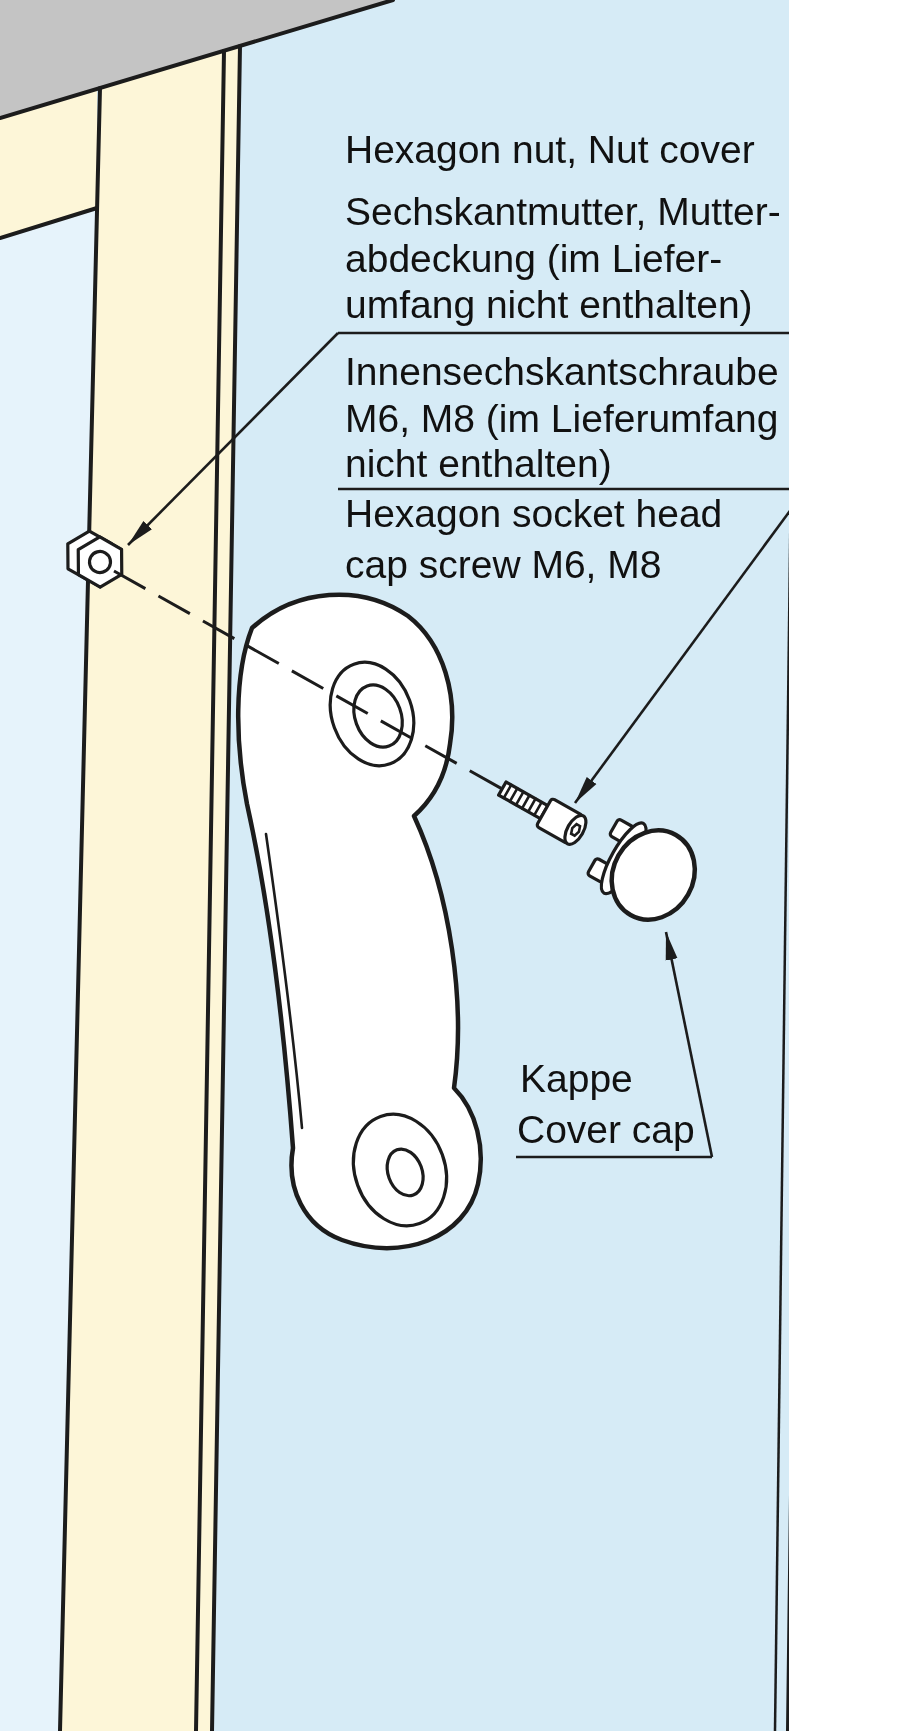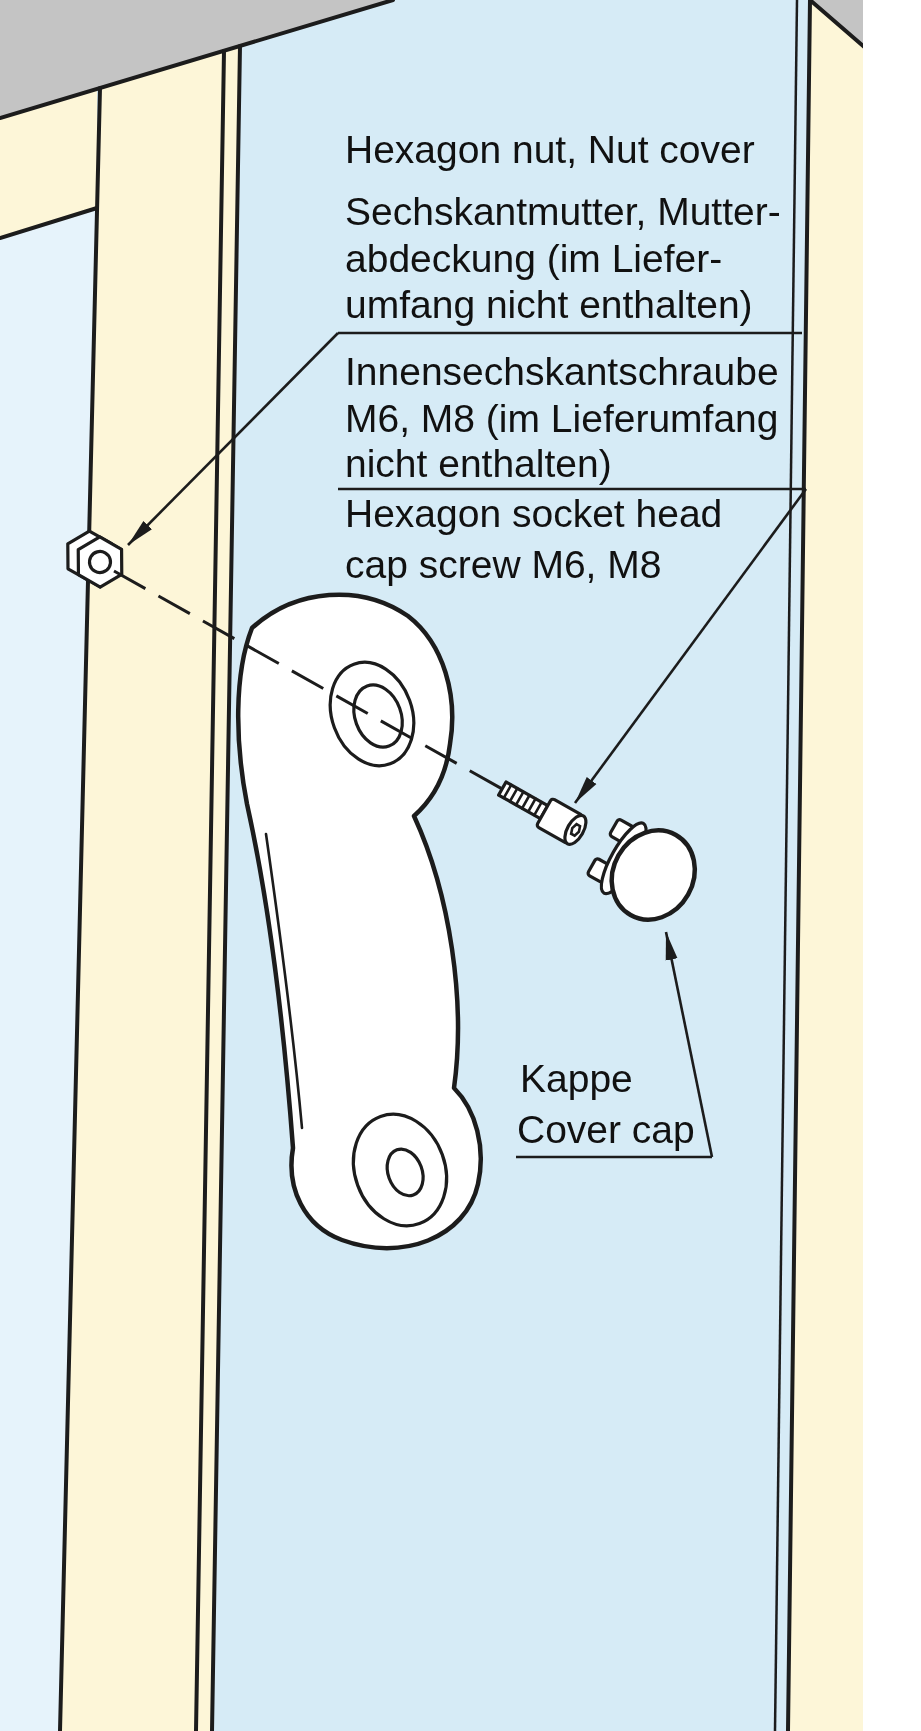--- a/index.html
+++ b/index.html
@@ -1,16 +1,16 @@
 <!DOCTYPE html>
 <html style="--c-glass: #d6ebf6; --c-glass2: #e6f3fb; --c-frame: #fdf6d8; --c-wall: #c4c4c4; --c-line: #1c1c1c; --c-ink: #111111; --c-part: #ffffff;"><head>
 <meta charset="utf-8">
 <style>
   html,body{margin:0;padding:0;background:#ffffff;}
-  .stage{position:relative;width:863px;height:1731px;overflow:hidden;font-family:"Liberation Sans",sans-serif;}
+  .stage{position:relative;width:789px;height:1731px;overflow:hidden;font-family:"Liberation Sans",sans-serif;}
   svg{display:block;}
   .glassL{fill:var(--c-glass2);}
   .wall{fill:var(--c-wall);}
   .frame{fill:var(--c-frame);}
   .edge{stroke:var(--c-line);stroke-width:4;fill:none;stroke-linecap:round;}
   .edge-thin{stroke:var(--c-line);stroke-width:2.5;fill:none;}
   .part{fill:var(--c-part);stroke:var(--c-line);stroke-width:4.5;stroke-linejoin:round;}
   .part3{fill:var(--c-part);stroke:var(--c-line);stroke-width:3.2;stroke-linejoin:round;}
   .detail{fill:none;stroke:var(--c-line);stroke-width:2.6;stroke-linecap:round;}
   .center{stroke:var(--c-line);stroke-width:3;stroke-dasharray:36 15;fill:none;}

